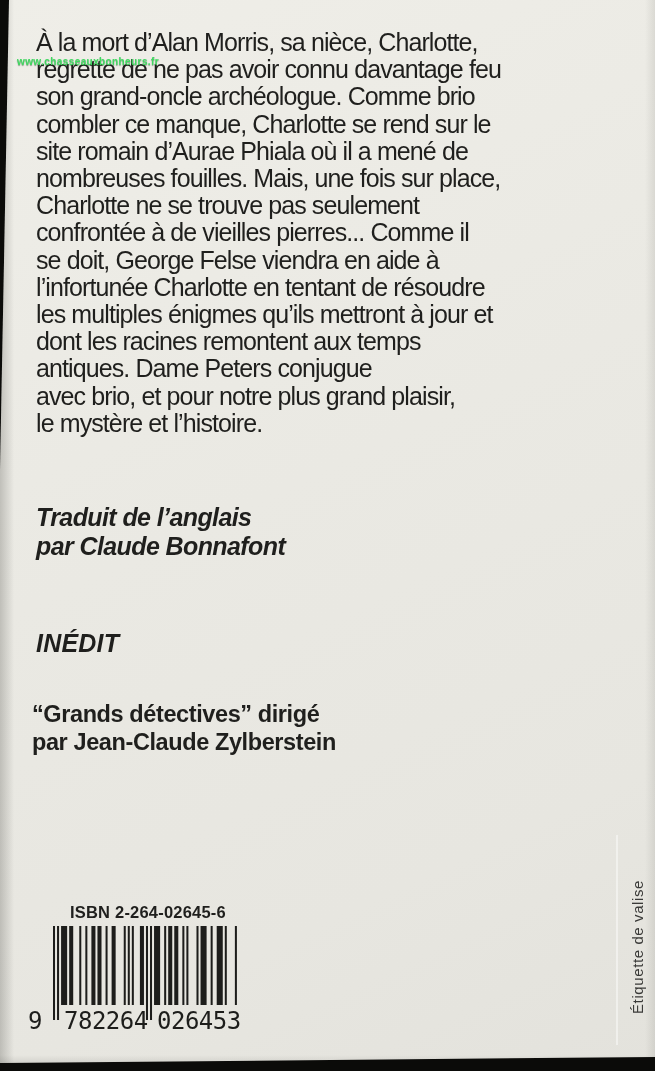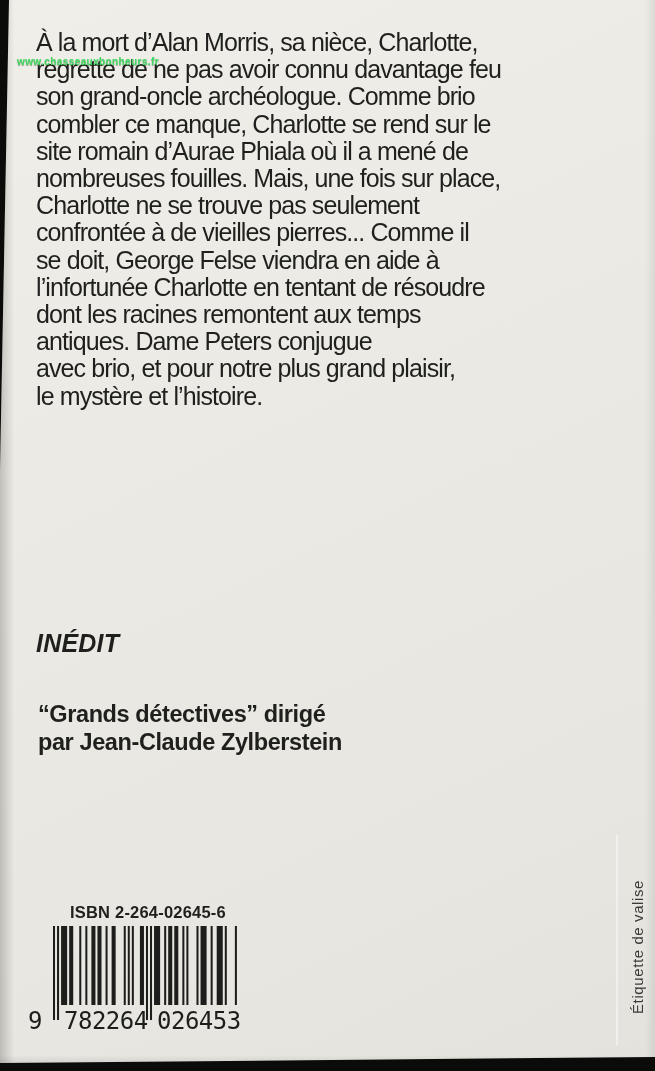--- a/index.html
+++ b/index.html
@@ -51,21 +51,21 @@
   }
 
   #inedit {
     position: absolute; left: 36px; top: 614px;
     font-size: 25px; font-weight: bold; font-style: italic;
     letter-spacing: 0.2px;
     margin-top: 15px;
   }
 
   #collection {
-    position: absolute; left: 38px; top: 701px;
+    position: absolute; left: 32px; top: 701px;
     font-size: 23.5px; font-weight: bold;
     letter-spacing: -0.4px; line-height: 27.5px;
     white-space: nowrap;
   }
 
   #isbn-label {
     position: absolute; left: 70px; top: 903px;
     font-size: 16.5px; font-weight: bold;
     letter-spacing: 0.2px;
   }
@@ -111,26 +111,31 @@
       <div>À la mort d’Alan Morris, sa nièce, Charlotte,</div>
       <div>regrette de ne pas avoir connu davantage feu</div>
       <div>son grand-oncle archéologue. Comme brio</div>
       <div>combler ce manque, Charlotte se rend sur le</div>
       <div>site romain d’Aurae Phiala où il a mené de</div>
       <div>nombreuses fouilles. Mais, une fois sur place,</div>
       <div>Charlotte ne se trouve pas seulement</div>
       <div>confrontée à de vieilles pierres... Comme il</div>
       <div>se doit, George Felse viendra en aide à</div>
       <div>l’infortunée Charlotte en tentant de résoudre</div>
+      <div>les multiples énigmes qu’ils mettront à jour et</div>
       <div>dont les racines remontent aux temps</div>
       <div>antiques. Dame Peters conjugue</div>
       <div>avec brio, et pour notre plus grand plaisir,</div>
       <div>le mystère et l’histoire.</div>
     </div>
 
+    <div id="translator" class="ink">
+      <div>Traduit de l’anglais</div>
+      <div>par Claude Bonnafont</div>
+    </div>
 
     <div id="inedit" class="ink">INÉDIT</div>
 
     <div id="collection" class="ink">
       <div>“Grands détectives” dirigé</div>
       <div>par Jean-Claude Zylberstein</div>
     </div>
 
     <div id="isbn-label" class="ink">ISBN 2-264-02645-6</div>
 

